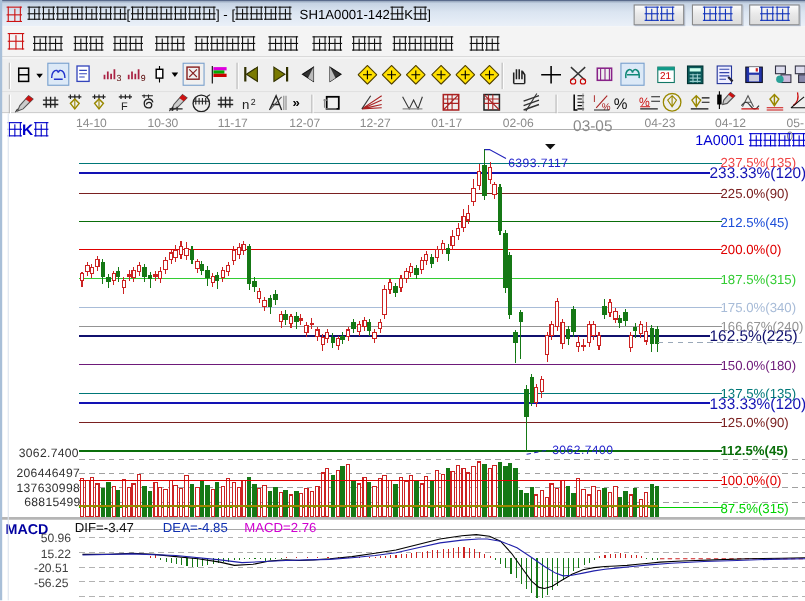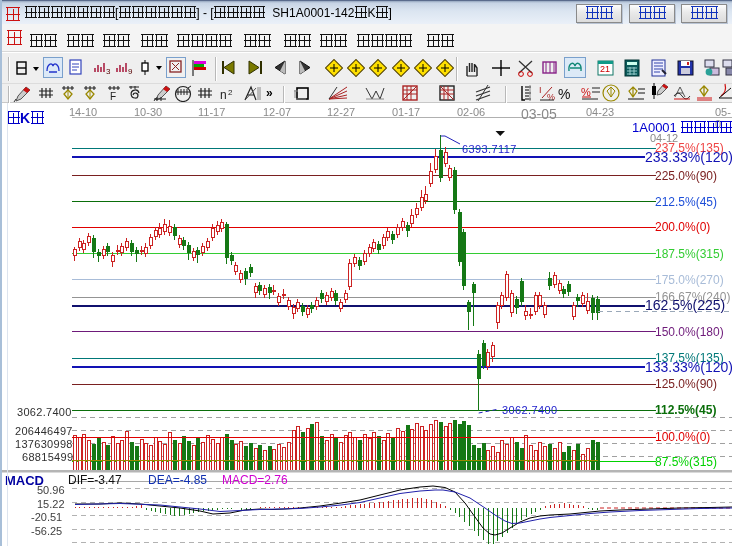--- a/index.html
+++ b/index.html
@@ -796,30 +796,30 @@
     <div style="position:absolute;left:6px;top:7px;font-weight:bold;color:#0000c8;font-size:14px;"><span class="z" style="width:13px;height:13px;background:linear-gradient(#0000c8,#0000c8) 0 0/13px 1px no-repeat,linear-gradient(#0000c8,#0000c8) 0 6px/13px 1px no-repeat,linear-gradient(#0000c8,#0000c8) 0 12px/13px 1px no-repeat,linear-gradient(#0000c8,#0000c8) 1px 0/1px 13px no-repeat,linear-gradient(#0000c8,#0000c8) 11px 0/1px 13px no-repeat,linear-gradient(#0000c8,#0000c8) 6px 2px/1px 11px no-repeat;"></span>K<span class="z" style="width:13px;height:13px;background:linear-gradient(#0000c8,#0000c8) 0 0/13px 1px no-repeat,linear-gradient(#0000c8,#0000c8) 0 6px/13px 1px no-repeat,linear-gradient(#0000c8,#0000c8) 0 12px/13px 1px no-repeat,linear-gradient(#0000c8,#0000c8) 1px 0/1px 13px no-repeat,linear-gradient(#0000c8,#0000c8) 11px 0/1px 13px no-repeat,linear-gradient(#0000c8,#0000c8) 6px 2px/1px 11px no-repeat;"></span></div>
     <div style="position:absolute;left:69px;top:3px;font-size:11px;color:#8a8a8a;">14-10</div>
 <div style="position:absolute;left:134px;top:3px;font-size:11px;color:#8a8a8a;">10-30</div>
 <div style="position:absolute;left:198px;top:3px;font-size:11px;color:#8a8a8a;">11-17</div>
 <div style="position:absolute;left:263px;top:3px;font-size:11px;color:#8a8a8a;">12-07</div>
 <div style="position:absolute;left:327px;top:3px;font-size:11px;color:#8a8a8a;">12-27</div>
 <div style="position:absolute;left:392px;top:3px;font-size:11px;color:#8a8a8a;">01-17</div>
 <div style="position:absolute;left:457px;top:3px;font-size:11px;color:#8a8a8a;">02-06</div>
 <div style="position:absolute;left:521px;top:3px;font-size:14px;color:#8a8a8a;">03-05</div>
 <div style="position:absolute;left:586px;top:3px;font-size:11px;color:#8a8a8a;">04-23</div>
-<div style="position:absolute;left:650px;top:3px;font-size:11px;color:#8a8a8a;margin-top:26px;">04-12</div>
+<div style="position:absolute;left:650px;top:3px;font-size:11px;color:#8a8a8a;">04-12</div>
 <div style="position:absolute;left:715px;top:3px;font-size:11px;color:#8a8a8a;">05-0</div>
     <div style="position:absolute;left:632px;top:17px;font-size:13px;color:#0000d0;white-space:nowrap;">1A0001&nbsp;<span class="z" style="width:12px;height:12px;background:linear-gradient(#0000d0,#0000d0) 0 0/12px 1px no-repeat,linear-gradient(#0000d0,#0000d0) 0 6px/12px 1px no-repeat,linear-gradient(#0000d0,#0000d0) 0 11px/12px 1px no-repeat,linear-gradient(#0000d0,#0000d0) 1px 0/1px 12px no-repeat,linear-gradient(#0000d0,#0000d0) 10px 0/1px 12px no-repeat,linear-gradient(#0000d0,#0000d0) 6px 2px/1px 10px no-repeat;"></span><span class="z" style="width:12px;height:12px;background:linear-gradient(#0000d0,#0000d0) 0 0/12px 1px no-repeat,linear-gradient(#0000d0,#0000d0) 0 6px/12px 1px no-repeat,linear-gradient(#0000d0,#0000d0) 0 11px/12px 1px no-repeat,linear-gradient(#0000d0,#0000d0) 1px 0/1px 12px no-repeat,linear-gradient(#0000d0,#0000d0) 10px 0/1px 12px no-repeat,linear-gradient(#0000d0,#0000d0) 6px 2px/1px 10px no-repeat;"></span><span class="z" style="width:12px;height:12px;background:linear-gradient(#0000d0,#0000d0) 0 0/12px 1px no-repeat,linear-gradient(#0000d0,#0000d0) 0 6px/12px 1px no-repeat,linear-gradient(#0000d0,#0000d0) 0 11px/12px 1px no-repeat,linear-gradient(#0000d0,#0000d0) 1px 0/1px 12px no-repeat,linear-gradient(#0000d0,#0000d0) 10px 0/1px 12px no-repeat,linear-gradient(#0000d0,#0000d0) 6px 2px/1px 10px no-repeat;"></span><span class="z" style="width:12px;height:12px;background:linear-gradient(#0000d0,#0000d0) 0 0/12px 1px no-repeat,linear-gradient(#0000d0,#0000d0) 0 6px/12px 1px no-repeat,linear-gradient(#0000d0,#0000d0) 0 11px/12px 1px no-repeat,linear-gradient(#0000d0,#0000d0) 1px 0/1px 12px no-repeat,linear-gradient(#0000d0,#0000d0) 10px 0/1px 12px no-repeat,linear-gradient(#0000d0,#0000d0) 6px 2px/1px 10px no-repeat;"></span></div>
     <div style="position:absolute;left:655px;top:38px;font-size:12px;color:#ef4444;white-space:nowrap;">237.5%(135)</div>
 <div style="position:absolute;left:645px;top:46px;font-size:14px;color:#1212b4;white-space:nowrap;">233.33%(120)</div>
 <div style="position:absolute;left:655px;top:66px;font-size:12px;color:#7a2020;white-space:nowrap;">225.0%(90)</div>
 <div style="position:absolute;left:655px;top:92px;font-size:12px;color:#1d4ed8;white-space:nowrap;">212.5%(45)</div>
 <div style="position:absolute;left:655px;top:117px;font-size:12px;color:#e00000;white-space:nowrap;">200.0%(0)</div>
 <div style="position:absolute;left:655px;top:144px;font-size:12px;color:#33cc33;white-space:nowrap;">187.5%(315)</div>
-<div style="position:absolute;left:655px;top:170px;font-size:12px;color:#a8bcd8;white-space:nowrap;">175.0%(270)</div>
+<div style="position:absolute;left:655px;top:170px;font-size:12px;color:#a8bcd8;white-space:nowrap;">175.0%(340)</div>
 <div style="position:absolute;left:655px;top:187px;font-size:12px;color:#949494;white-space:nowrap;">166.67%(240)</div>
 <div style="position:absolute;left:645px;top:194px;font-size:14px;color:#10106e;white-space:nowrap;">162.5%(225)</div>
 <div style="position:absolute;left:655px;top:222px;font-size:12px;color:#6e1a7a;white-space:nowrap;">150.0%(180)</div>
 <div style="position:absolute;left:655px;top:248px;font-size:12px;color:#007878;white-space:nowrap;">137.5%(135)</div>
 <div style="position:absolute;left:645px;top:256px;font-size:14px;color:#1212b4;white-space:nowrap;">133.33%(120)</div>
 <div style="position:absolute;left:655px;top:274px;font-size:12px;color:#7a2020;white-space:nowrap;">125.0%(90)</div>
 <div style="position:absolute;left:655px;top:300px;font-size:12px;color:#0a6e0a;white-space:nowrap;font-weight:bold;">112.5%(45)</div>
 <div style="position:absolute;left:655px;top:327px;font-size:12px;color:#e00000;white-space:nowrap;">100.0%(0)</div>
 <div style="position:absolute;left:655px;top:352px;font-size:12px;color:#00d200;white-space:nowrap;">87.5%(315)</div>
     <div style="position:absolute;left:462px;top:40px;font-size:11px;letter-spacing:0.4px;color:#2222cc;">6393.7117</div>

